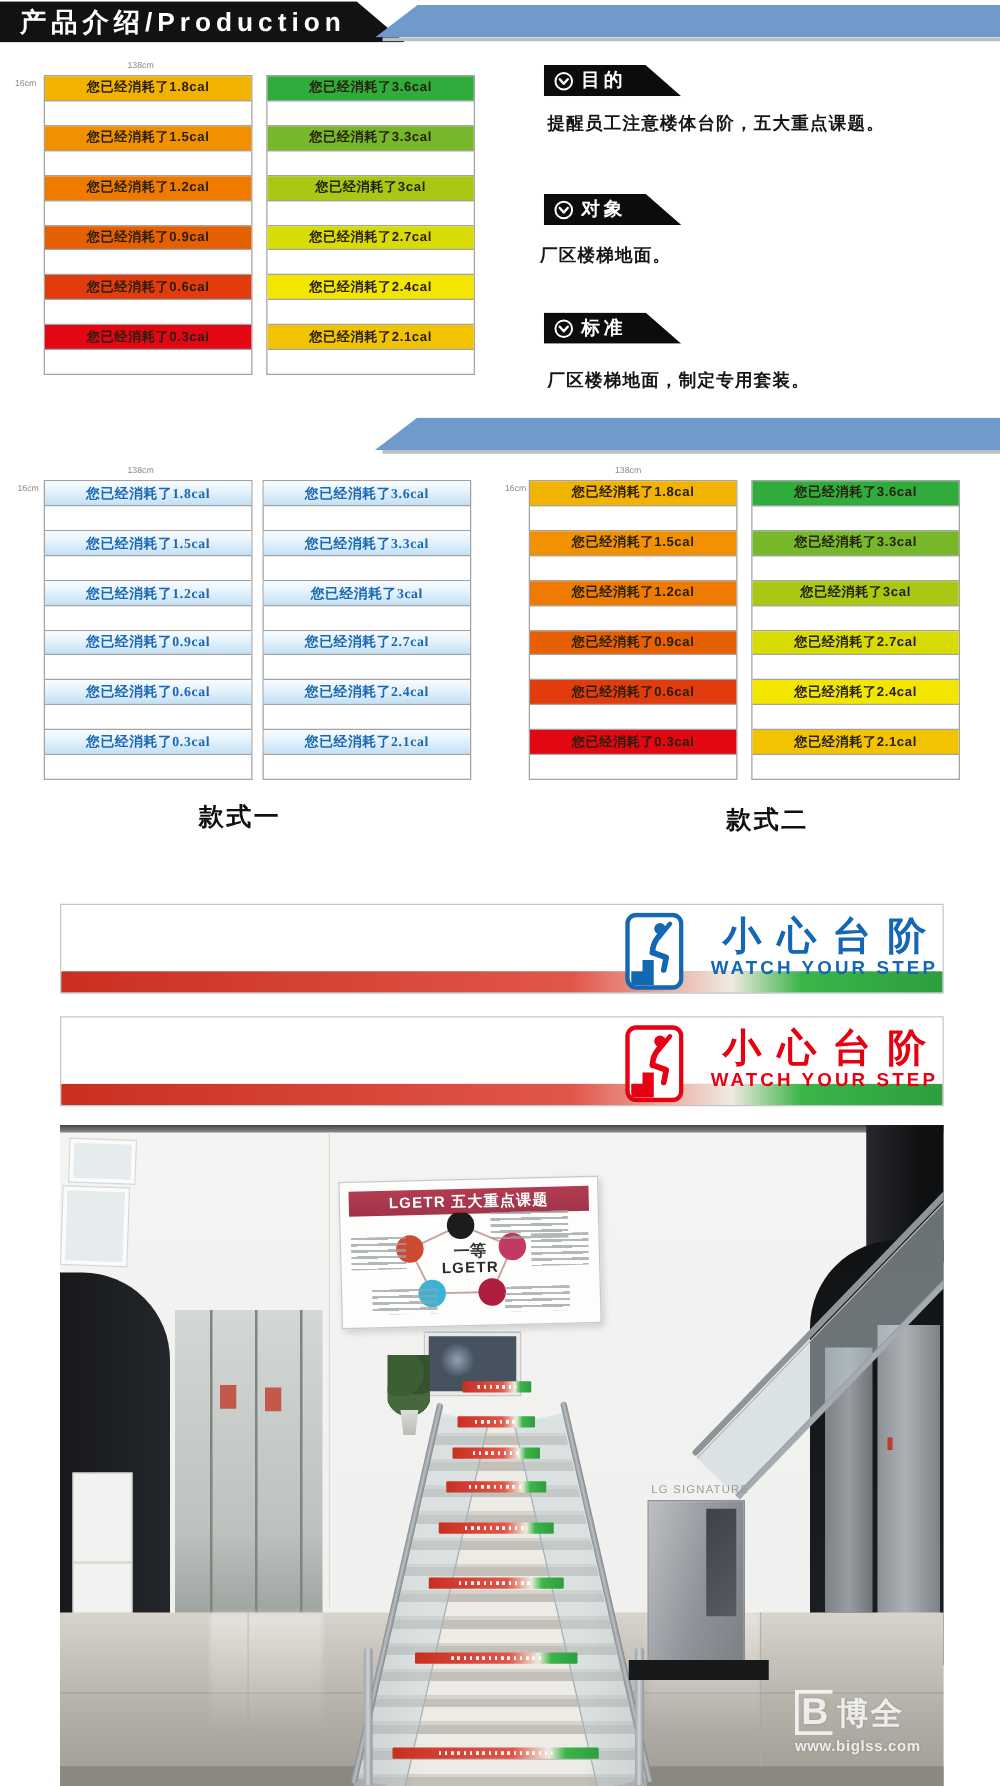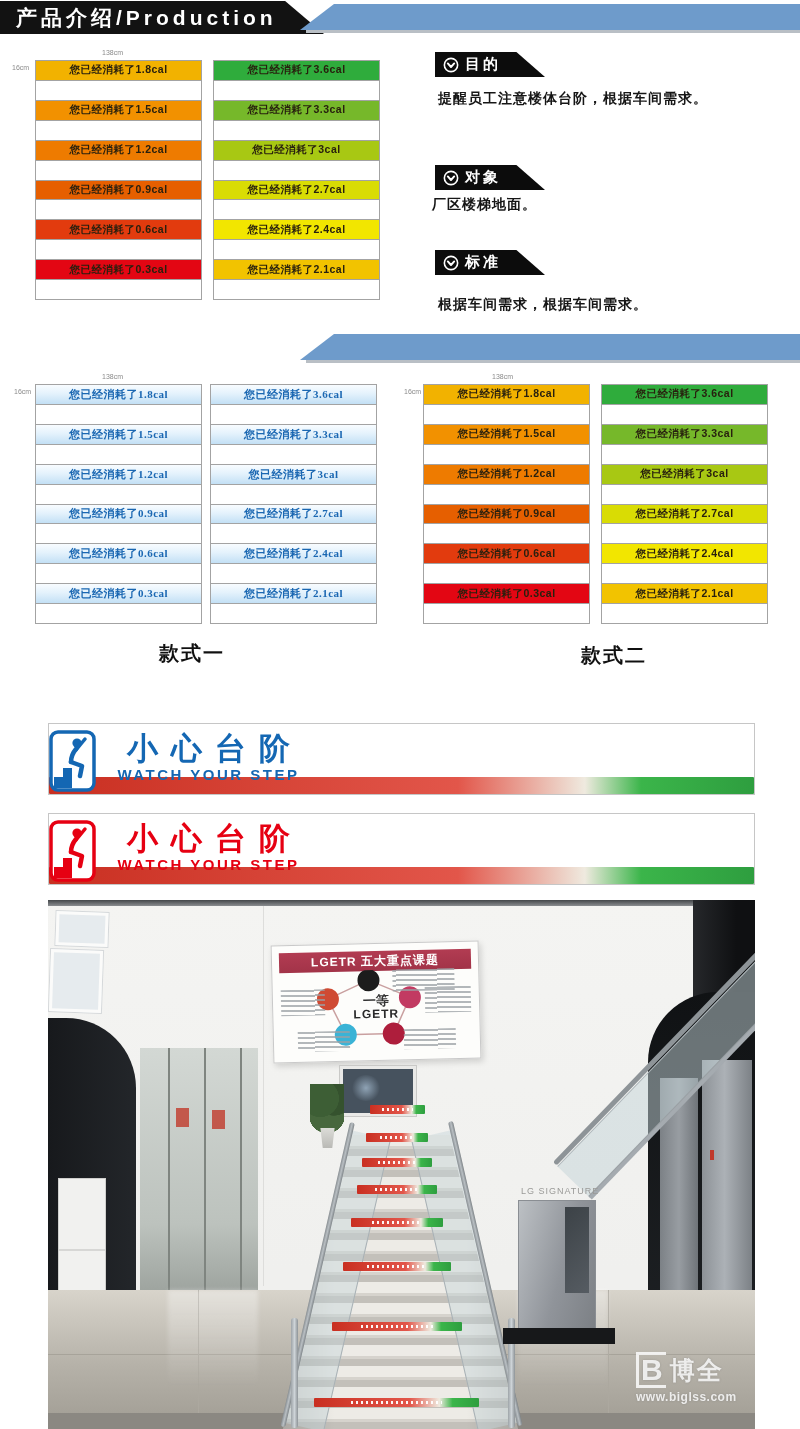--- a/index.html
+++ b/index.html
@@ -34,21 +34,21 @@
   .bar .bar-label{font-size:10.5px;font-weight:bold;color:#28200e;letter-spacing:.5px;white-space:nowrap;}
   .panel.blue .bar{background:linear-gradient(180deg,#f8fcff 0%,#e4f2fc 45%,#c3e0f5 100%);}
   .panel.blue .bar-label{color:#1a67b2;font-family:"Liberation Serif","DejaVu Serif",serif;font-size:11px;}
   .dim{position:absolute;font-size:7px;color:#8a8a8a;}
   .style-name{position:absolute;width:140px;text-align:center;font-size:20px;font-weight:bold;color:#101010;letter-spacing:2px;}
   .note{position:absolute;left:25px;top:692px;font-size:15px;font-weight:bold;color:#101010;letter-spacing:1px;}
 
   
   .wbanner{position:absolute;left:48px;width:707px;height:72px;background:#fff;border:1px solid #c6c6c6;box-sizing:border-box;}
   .wbanner .strip{position:absolute;left:0;right:0;bottom:0;height:17px;background-color:currentColor;}
-  .wgroup{position:absolute;inset:0;display:flex;align-items:flex-start;justify-content:flex-start;gap:18px;padding-top:6px;}
+  .wgroup{position:absolute;inset:0;display:flex;align-items:flex-start;justify-content:flex-end;gap:18px;padding-top:6px;}
   .wicon{width:47px;height:62px;z-index:2;}
   .wtexts{display:flex;flex-direction:column;align-items:center;padding-top:2px;}
   .wcn{font-size:31px;font-weight:bold;letter-spacing:13px;line-height:1.1;margin-left:13px;white-space:nowrap;}
   .wen{font-size:15px;font-weight:bold;letter-spacing:2.5px;white-space:nowrap;}
 
   
   .photo{position:absolute;left:48px;top:900px;width:707px;height:529px;overflow:hidden;
     background:linear-gradient(180deg,#f4f4f2 0%,#f0f0ee 70%);}
   .photo *{position:absolute;}
   .ceiling{left:0;top:0;width:707px;height:6px;background:linear-gradient(180deg,#44474a,#8a8d90);}
@@ -225,39 +225,39 @@
     </div>
     </div>
 
   <div class="flag" style="left:435px;top:52px">
     <svg viewBox="0 0 20 20">
       <circle cx="10" cy="10" r="8.3" fill="none" stroke="#fff" stroke-width="2"></circle>
       <path d="M6 8 L10 12.5 L14 8" fill="none" stroke="#fff" stroke-width="2.4" stroke-linecap="round" stroke-linejoin="round"></path>
     </svg>
     <b>目的</b>
   </div>
-  <div class="intro-body" style="left:438px;top:90px">提醒员工注意楼体台阶，根据车间需求。</div>
-
-  <div class="flag" style="left:435px;top:165px">
+  <div class="intro-body" style="left:438px;top:90px">提醒员工注意楼体台阶，五大重点课题。</div>
+
+  <div class="flag" style="left:435px;top:155px">
     <svg viewBox="0 0 20 20">
       <circle cx="10" cy="10" r="8.3" fill="none" stroke="#fff" stroke-width="2"></circle>
       <path d="M6 8 L10 12.5 L14 8" fill="none" stroke="#fff" stroke-width="2.4" stroke-linecap="round" stroke-linejoin="round"></path>
     </svg>
     <b>对象</b>
   </div>
   <div class="intro-body" style="left:432px;top:196px">厂区楼梯地面。</div>
 
   <div class="flag" style="left:435px;top:250px">
     <svg viewBox="0 0 20 20">
       <circle cx="10" cy="10" r="8.3" fill="none" stroke="#fff" stroke-width="2"></circle>
       <path d="M6 8 L10 12.5 L14 8" fill="none" stroke="#fff" stroke-width="2.4" stroke-linecap="round" stroke-linejoin="round"></path>
     </svg>
     <b>标准</b>
   </div>
-  <div class="intro-body" style="left:438px;top:296px">根据车间需求，根据车间需求。</div>
+  <div class="intro-body" style="left:438px;top:296px">厂区楼梯地面，制定专用套装。</div>
 
   <div class="banner" style="top:331px">
     <div class="accent" style="background-color: rgb(110, 155, 203);"></div>
     <div class="accent-under"></div>
   </div>
 
   <div class="dim" style="left:102px;top:373px">138cm</div>
   <div class="dim" style="left:14px;top:388px">16cm</div>
   <div class="panel blue" style="left:35px;top:384px">
       <div class="cellpair">

